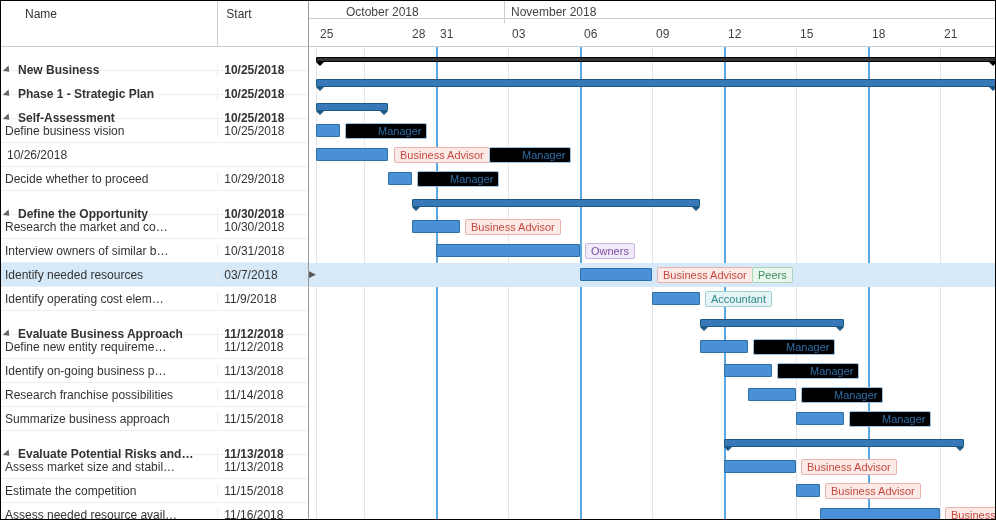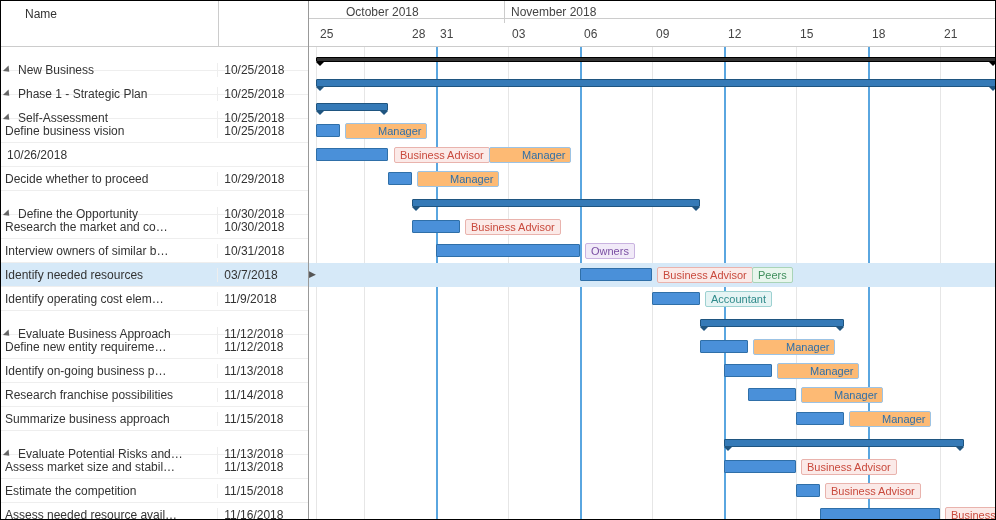--- a/index.html
+++ b/index.html
@@ -7,21 +7,21 @@
 .container { display: flex; width: 100%; height: 100%; border: 1px solid #000; }
 .grid { width: 308px; border-right: 1px solid #999; display: flex; flex-direction: column; flex-shrink: 0; }
 .grid-header { display: flex; height: 46px; border-bottom: 1px solid #ccc; background: #fff; }
 .grid-header .col-name { width: 218px; padding: 6px 24px; border-right: 1px solid #ccc; display: flex; align-items: flex-start; }
 .grid-header .col-start { width: 90px; padding: 6px 8px; display: flex; align-items: flex-start; }
 .grid-body { flex: 1; overflow: hidden; }
 .grid-row { display: flex; height: 24px; border-bottom: 1px solid #eee; align-items: center; }
 .grid-row.selected { background: #d6e9f8; }
 .grid-row .c-name { width: 218px; padding: 0 4px; border-right: 1px solid #eee; white-space: nowrap; overflow: hidden; text-overflow: ellipsis; display: flex; align-items: center; }
 .grid-row .c-start { width: 90px; padding: 0 6px; }
-.bold { font-weight: 400; margin-top: 22px; }
+.bold { font-weight: 700; margin-top: 22px; }
 .toggle { display: inline-block; width: 10px; height: 10px; margin-right: 3px; position: relative; flex-shrink: 0; }
 .toggle::before { content: ""; position: absolute; left: 0; top: 1px; border-left: 5px solid #666; border-top: 4px solid transparent; border-bottom: 4px solid transparent; transform: rotate(45deg); }
 .pad1 { padding-left: 4px; } .pad2 { padding-left: 18px; } .pad3 { padding-left: 32px; } .pad4 { padding-left: 48px; }
 
 .chart { position: relative; flex: 1; overflow: hidden; }
 .chart-header { height: 46px; position: relative; border-bottom: 1px solid #ccc; }
 .month-row { position: absolute; top: 0; left: 0; right: 0; height: 18px; border-bottom: 1px solid #ccc; }
 .month { position: absolute; top: 0; height: 22px; border-right: 1px solid #ccc; padding: 4px 0 0 6px; color: #444; }
 .day-row { position: absolute; top: 22px; left: 0; right: 0; height: 24px; }
 .tick { position: absolute; top: 0; height: 24px; width: 72px; padding-top: 4px; text-align: left; color: #444; padding-left: 4px; }
@@ -30,34 +30,35 @@
 .vline.hl { background: #5aa6e0; width: 2px; }
 .crow { position: absolute; left: 0; right: 0; height: 24px; }
 .crow.selected { background: #d6e9f8; }
 .bar { position: absolute; height: 13px; top: 5px; background: #4a90d9; border: 1px solid #2f6fa8; border-radius: 1px; }
 .bar.summary { height: 8px; top: 8px; background: #357ab7; border: 1px solid #1f5580; }
 .bar.summary::before, .bar.summary::after { content: ""; position: absolute; top: 7px; border-top: 4px solid #1f5580; border-left: 4px solid transparent; border-right: 4px solid transparent; }
 .bar.summary::before { left: -1px; } .bar.summary::after { right: -1px; }
 .bar.project { background: #333; border-color: #000; height: 5px; top: 10px; }
 .bar.project::before, .bar.project::after { border-top-color: #000; top: 4px; }
 .tag { position: absolute; height: 16px; top: 4px; font-size: 11px; padding: 0 5px; border: 1px solid; border-radius: 2px; line-height: 14px; white-space: nowrap; }
-.t-blue { color: #2f6fa8; border-color: #9cc3e4; background: #fdba74; padding-left: 32px; }
+.t-blue { color: #2f6fa8; border-color: #9cc3e4; background: #000000; padding-left: 32px; }
 .t-red { color: #c94a3d; border-color: #e9b3ad; background: #fbeae8; }
 .t-purple { color: #7a4fa3; border-color: #c9b3e0; background: #f1eaf8; }
 .t-green { color: #3f8f5c; border-color: #a9d4b7; background: #e8f6ed; }
 .t-teal { color: #2f8a8a; border-color: #9dd1d1; background: #e5f4f4; }
 .row-marker { position: absolute; left: 0; font-size: 9px; color: #555; top: 6px; }
 </style>
 </head>
 <body>
 
 <div class="container">
   <div class="grid">
     <div class="grid-header">
       <div class="col-name">Name</div>
+      <div class="col-start">Start</div>
     </div>
     <div class="grid-body" id="grid-body">
         <div class="grid-row">
           <div class="c-name pad1 bold">
             <span class="toggle"></span>
             <span>New Business</span>
           </div>
           <div class="c-start bold">10/25/2018</div>
         </div>
         <div class="grid-row">

